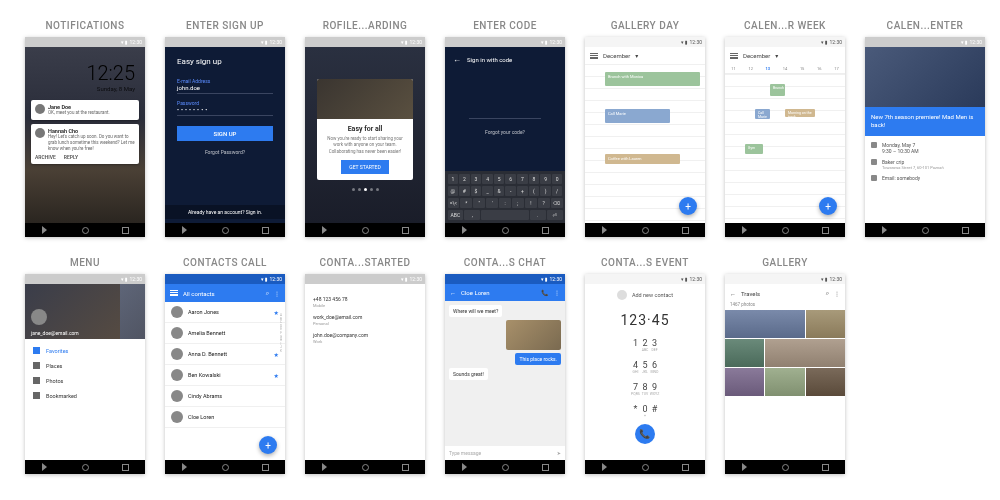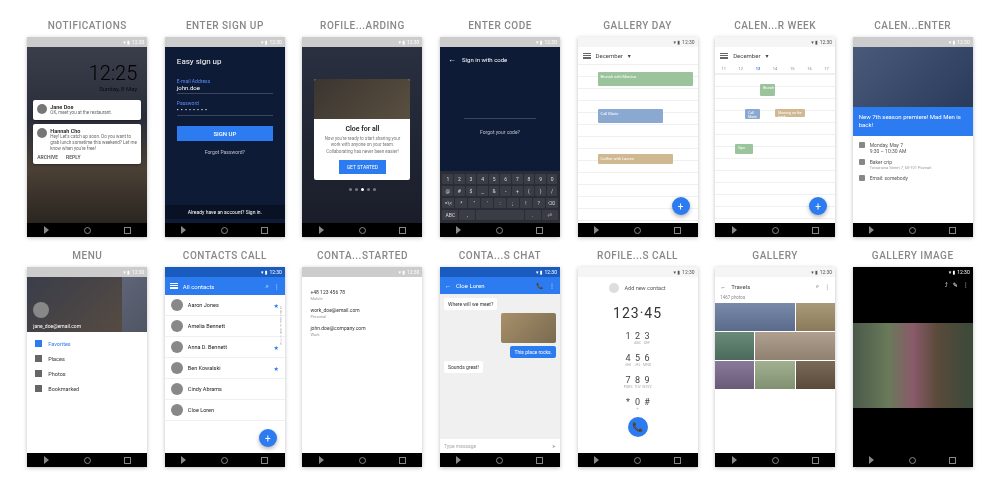--- a/index.html
+++ b/index.html
@@ -1,17 +1,17 @@
 <!DOCTYPE html>
 <html><head>
 <meta charset="utf-8">
 <style>
   * { box-sizing: border-box; margin: 0; padding: 0; }
   body { font-family: -apple-system, Roboto, Arial, sans-serif; background: #fff; width: 1000px; height: 500px; overflow: hidden; }
-  .grid { display: grid; grid-template-columns: repeat(7, 1fr); gap: 13px; padding: 20px 25px; }
+  .grid { display: grid; grid-template-columns: repeat(7, 1fr); gap: 20px; padding: 20px 25px; }
   .tile { display: flex; flex-direction: column; align-items: center; }
   .label { font-size: 10px; font-weight: 500; color: #888; letter-spacing: 0.5px; margin-bottom: 6px; text-align: center; white-space: nowrap; overflow: hidden; text-overflow: ellipsis; width: 100%; }
   .phone { width: 120px; height: 200px; background: #fff; box-shadow: 0 1px 4px rgba(0,0,0,0.25); position: relative; overflow: hidden; display: flex; flex-direction: column; font-size: 6px; }
   .status { height: 10px; background: rgba(0,0,0,0.2); display: flex; justify-content: flex-end; align-items: center; padding: 0 3px; color: #fff; font-size: 5px; gap: 2px; }
   .status.light { color: #555; background: #f5f5f5; }
   .nav { height: 14px; background: #000; display: flex; justify-content: space-around; align-items: center; color: #888; font-size: 7px; margin-top: auto; }
   .nav span { width: 7px; height: 7px; }
   .nav .back { border-left: 5px solid #888; border-top: 4px solid transparent; border-bottom: 4px solid transparent; }
   .nav .home { border: 1px solid #888; border-radius: 50%; }
   .nav .recent { border: 1px solid #888; }
@@ -218,21 +218,21 @@
   </div>
 
   <div class="tile">
     <div class="label">ROFILE...ARDING</div>
     <div class="phone">
       <div class="status">▾ ▮ <span>12:30</span></div>
       <div class="body onb-bg">
         <div class="onb-card">
           <div class="onb-img"></div>
           <div class="onb-body">
-            <div class="onb-title">Cloe for all</div>
+            <div class="onb-title">Easy for all</div>
             <div class="onb-text">Now you're ready to start sharing your work with anyone on your team. Collaborating has never been easier!</div>
             <div class="onb-btn">GET STARTED</div>
           </div>
         </div>
         <div class="dots">
           <div class="dot"></div>
             <div class="dot"></div>
             <div class="dot active"></div>
             <div class="dot"></div>
             <div class="dot"></div>
@@ -540,21 +540,21 @@
       </div>
       <div class="nav">
           <span class="back"></span>
           <span class="home"></span>
           <span class="recent"></span>
         </div>
     </div>
   </div>
 
   <div class="tile">
-    <div class="label">ROFILE...S CALL</div>
+    <div class="label">CONTA...S EVENT</div>
     <div class="phone">
       <div class="status light">▾ ▮ <span>12:30</span></div>
       <div class="body whitebg" style="display:flex;flex-direction:column;align-items:center;">
         <div class="dial-top">
           <div class="dial-add-icon"></div>
           <span>Add new contact</span>
         </div>
         <div class="dial-num">123·45</div>
         <div class="dial-pad">
           <div><span class="n">1</span><span class="l">&nbsp;</span></div>
@@ -603,33 +603,14 @@
         </div>
       </div>
       <div class="nav">
           <span class="back"></span>
           <span class="home"></span>
           <span class="recent"></span>
         </div>
     </div>
   </div>
 
-  <div class="tile">
-    <div class="label">GALLERY IMAGE</div>
-    <div class="phone">
-      <div class="status" style="background:#000">▾ ▮ <span>12:30</span></div>
-      <div class="body gi-body">
-        <div class="gi-hdr">
-          <span>⤴</span>
-          <span>✎</span>
-          <span>⋮</span>
-        </div>
-        <div class="gi-img"></div>
-      </div>
-      <div class="nav">
-          <span class="back"></span>
-          <span class="home"></span>
-          <span class="recent"></span>
-        </div>
-    </div>
-  </div>
 
 </div>
 
 </body></html>

